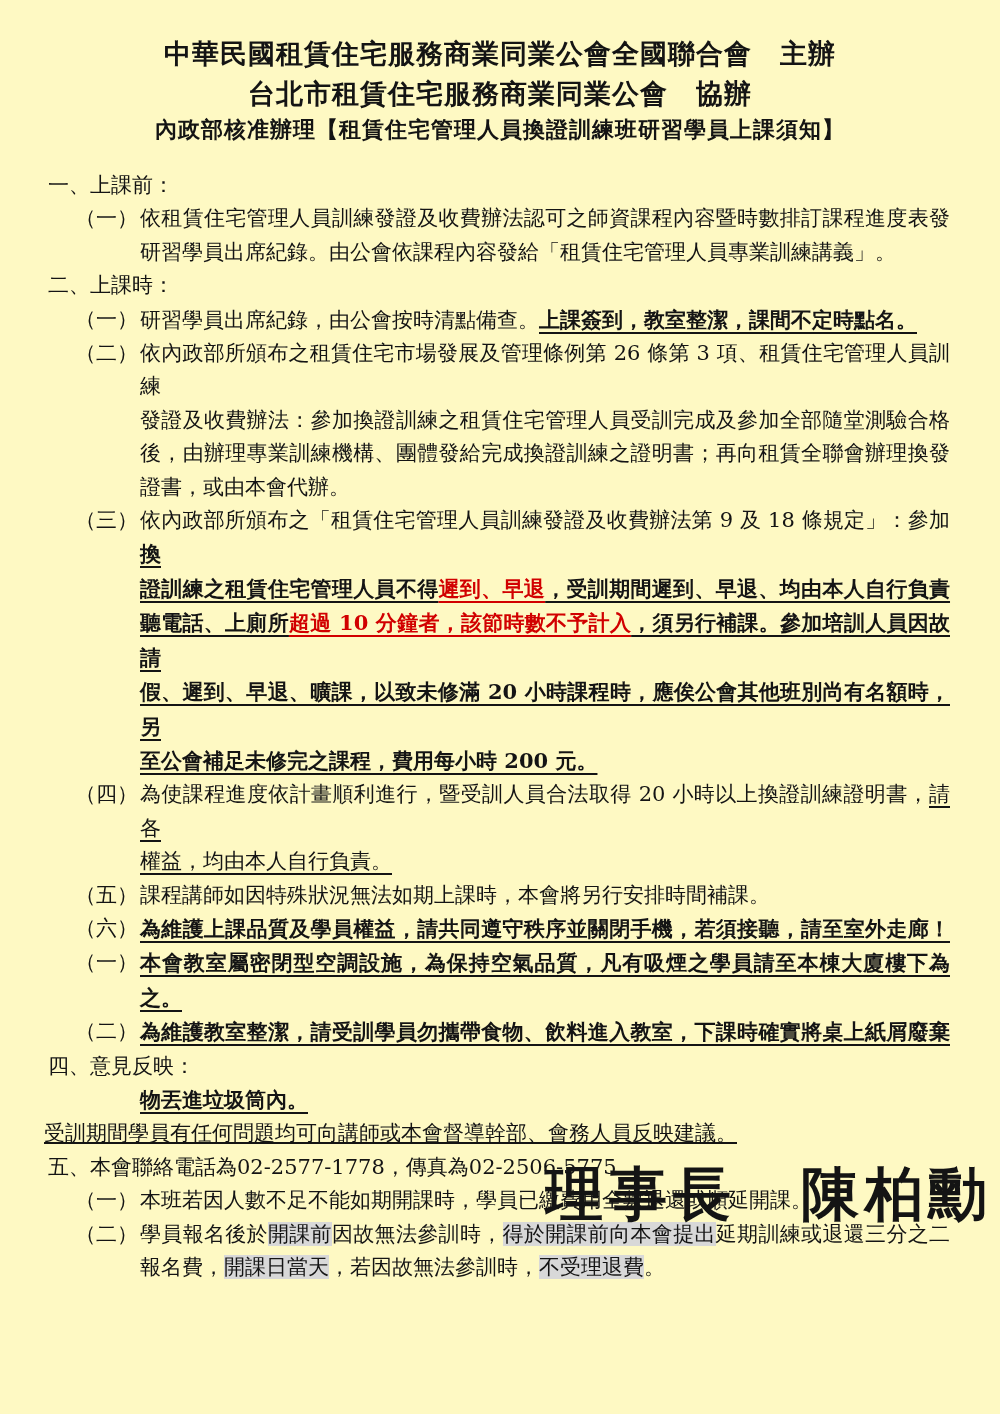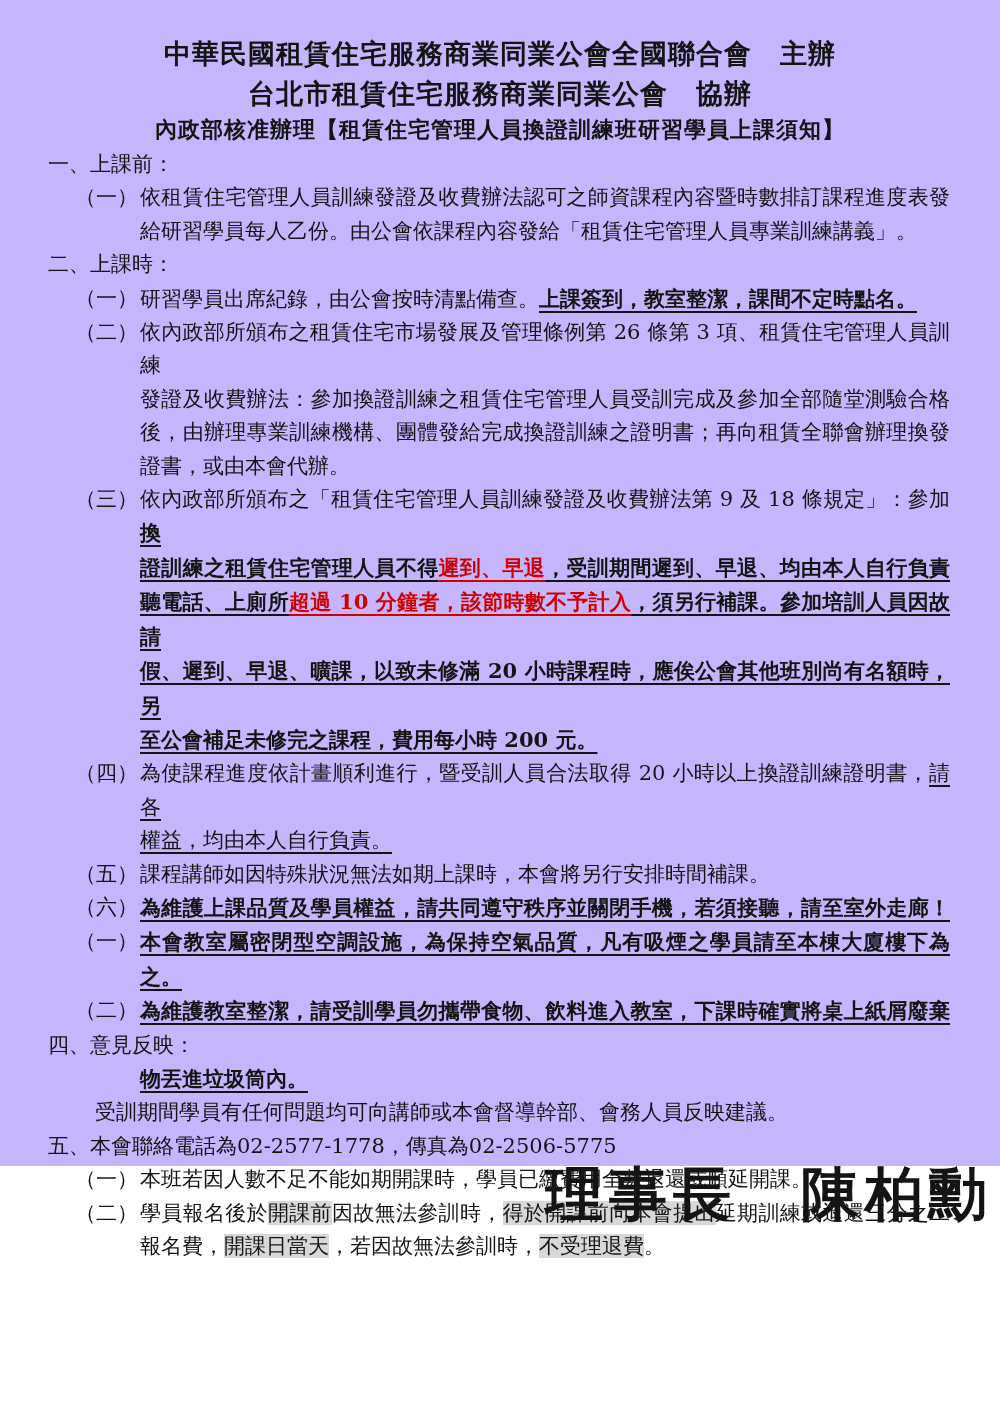--- a/index.html
+++ b/index.html
@@ -3,40 +3,40 @@
 <meta charset="utf-8">
 <style>
   html,body{margin:0;padding:0;background:#ffffff;}
   body{
     width:1000px;height:1414px;
     font-family:"DejaVu Serif","Liberation Serif",serif;
     color:#141414;
     position:relative;
     overflow:hidden;
   }
-  .page{position:relative;width:1000px;height:1166px;background:#c4b5fd;}
+  .page{position:relative;width:1000px;height:1414px;background:#fef9c3;}
   .titles{padding-top:34px;text-align:center;}
   .title-main{font-size:27px;font-weight:bold;line-height:40px;letter-spacing:1px;}
   .title-sub{font-size:22px;font-weight:bold;line-height:31px;letter-spacing:1px;}
-  .doc-body{margin-top:3px;}
+  .doc-body{margin-top:24px;}
   .line{
     position:relative;
     font-size:21px;
     line-height:33.4px;
     padding-left:140px;
     padding-right:50px;
     white-space:nowrap;
   }
   .line.fill{
     white-space:normal;
     text-align:justify;
     text-align-last:justify;
   }
   .line.indent-0{padding-left:48px;}
-  .line.indent-1{padding-left:95px;}
+  .line.indent-1{padding-left:44px;text-decoration:underline;}
   .marker{position:absolute;left:75px;top:0;}
   .seg.b{font-weight:bold;}
   .seg.u{
     text-decoration:underline;
     text-decoration-thickness:2px;
     text-underline-offset:5px;
   }
   .seg.r{color:#d10000;}
   .seg.h{background:#d8d8d8;}
   .signature{
@@ -55,21 +55,21 @@
 
   <div class="titles">
     <div class="title-main">中華民國租賃住宅服務商業同業公會全國聯合會　主辦</div>
     <div class="title-main">台北市租賃住宅服務商業同業公會　協辦</div>
     <div class="title-sub">內政部核准辦理【租賃住宅管理人員換證訓練班研習學員上課須知】</div>
   </div>
 
   <div class="doc-body">
       <div class="line indent-0"><span class="seg">一、上課前：</span></div>
       <div class="line indent-2 fill"><span class="marker">（一）</span><span class="seg">依租賃住宅管理人員訓練發證及收費辦法認可之師資課程內容暨時數排訂課程進度表發</span></div>
-      <div class="line indent-2"><span class="seg">給研習學員每人乙份。由公會依課程內容發給「租賃住宅管理人員專業訓練講義」。</span></div>
+      <div class="line indent-2"><span class="seg">研習學員出席紀錄。由公會依課程內容發給「租賃住宅管理人員專業訓練講義」。</span></div>
       <div class="line indent-0"><span class="seg">二、上課時：</span></div>
       <div class="line indent-2"><span class="marker">（一）</span><span class="seg">研習學員出席紀錄，由公會按時清點備查。</span><span class="seg b u">上課簽到，教室整潔，課間不定時點名。</span></div>
       <div class="line indent-2 fill"><span class="marker">（二）</span><span class="seg">依內政部所頒布之租賃住宅市場發展及管理條例第 26 條第 3 項、租賃住宅管理人員訓練</span></div>
       <div class="line indent-2 fill"><span class="seg">發證及收費辦法：參加換證訓練之租賃住宅管理人員受訓完成及參加全部隨堂測驗合格</span></div>
       <div class="line indent-2 fill"><span class="seg">後，由辦理專業訓練機構、團體發給完成換證訓練之證明書；再向租賃全聯會辦理換發</span></div>
       <div class="line indent-2"><span class="seg">證書，或由本會代辦。</span></div>
       <div class="line indent-2 fill"><span class="marker">（三）</span><span class="seg">依內政部所頒布之「租賃住宅管理人員訓練發證及收費辦法第 9 及 18 條規定」：參加</span><span class="seg b u">換</span></div>
       <div class="line indent-2 fill"><span class="seg b u">證訓練之租賃住宅管理人員不得</span><span class="seg b u r">遲到、早退</span><span class="seg b u">，受訓期間遲到、早退、均由本人自行負責</span></div>
       <div class="line indent-2 fill"><span class="seg b u">聽電話、上廁所</span><span class="seg b u r">超過 10 分鐘者，該節時數不予計入</span><span class="seg b u">，須另行補課。參加培訓人員因故請</span></div>
       <div class="line indent-2 fill"><span class="seg b u">假、遲到、早退、曠課，以致未修滿 20 小時課程時，應俟公會其他班別尚有名額時，另</span></div>

